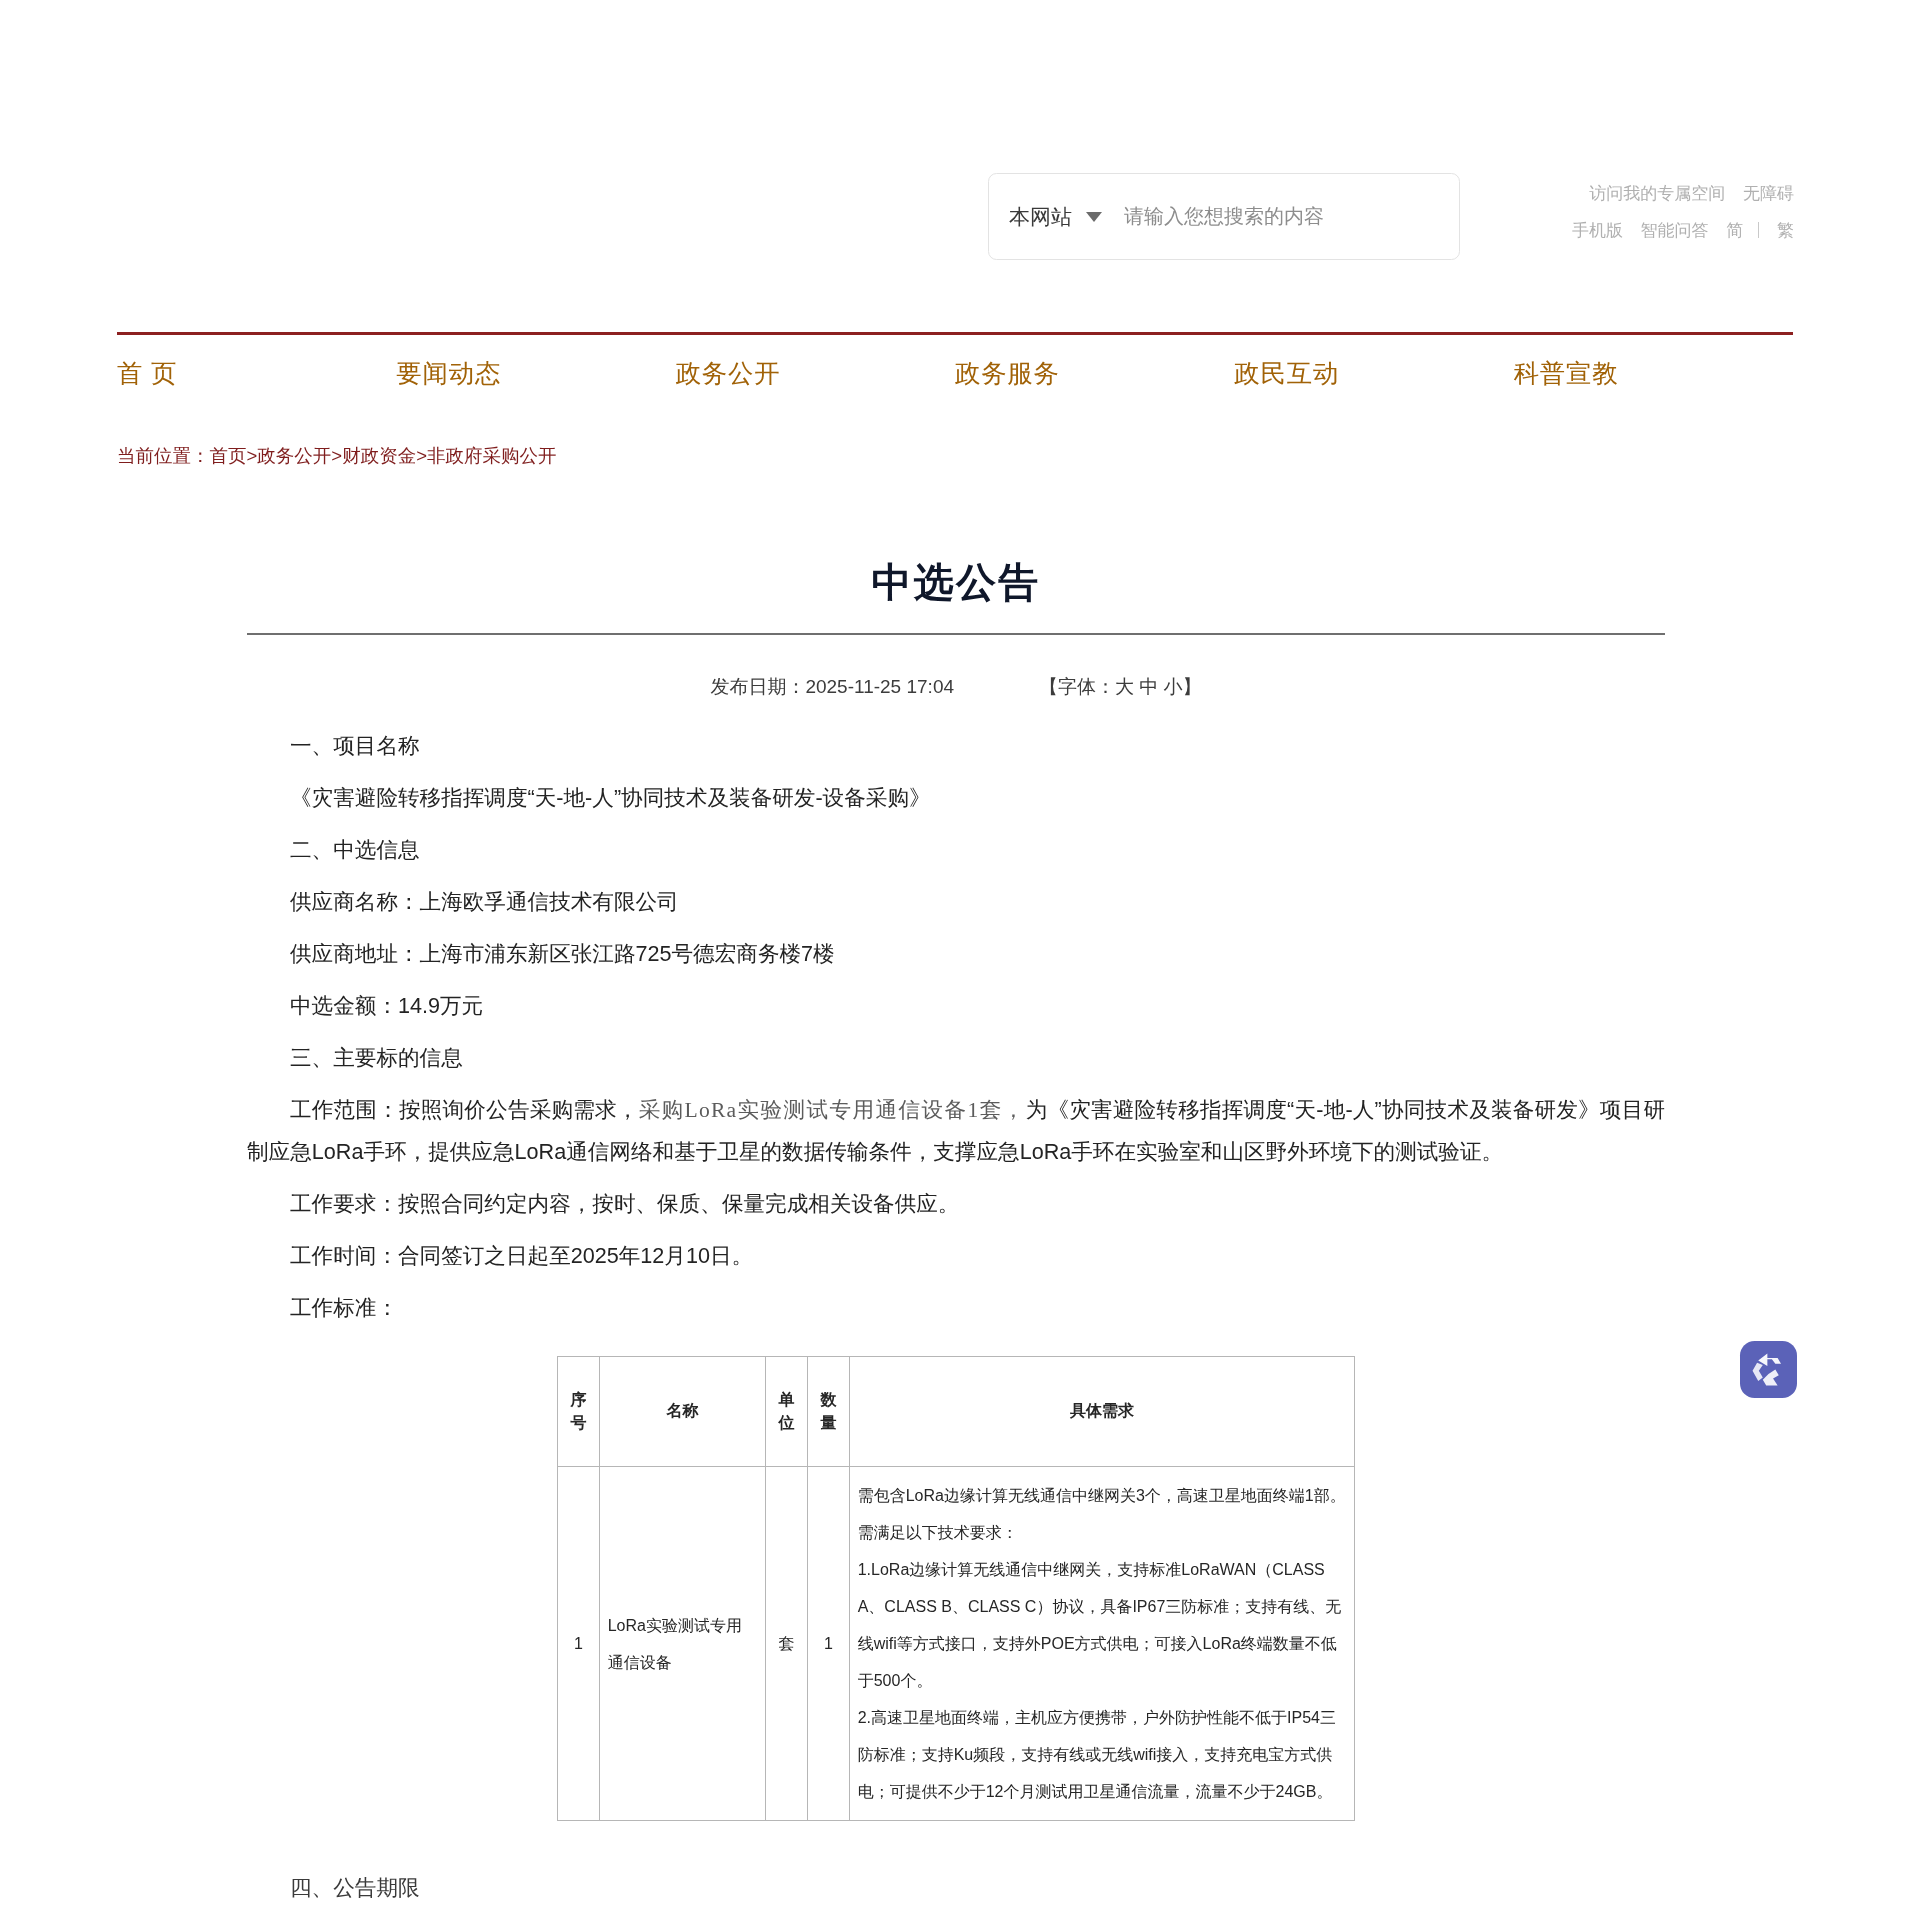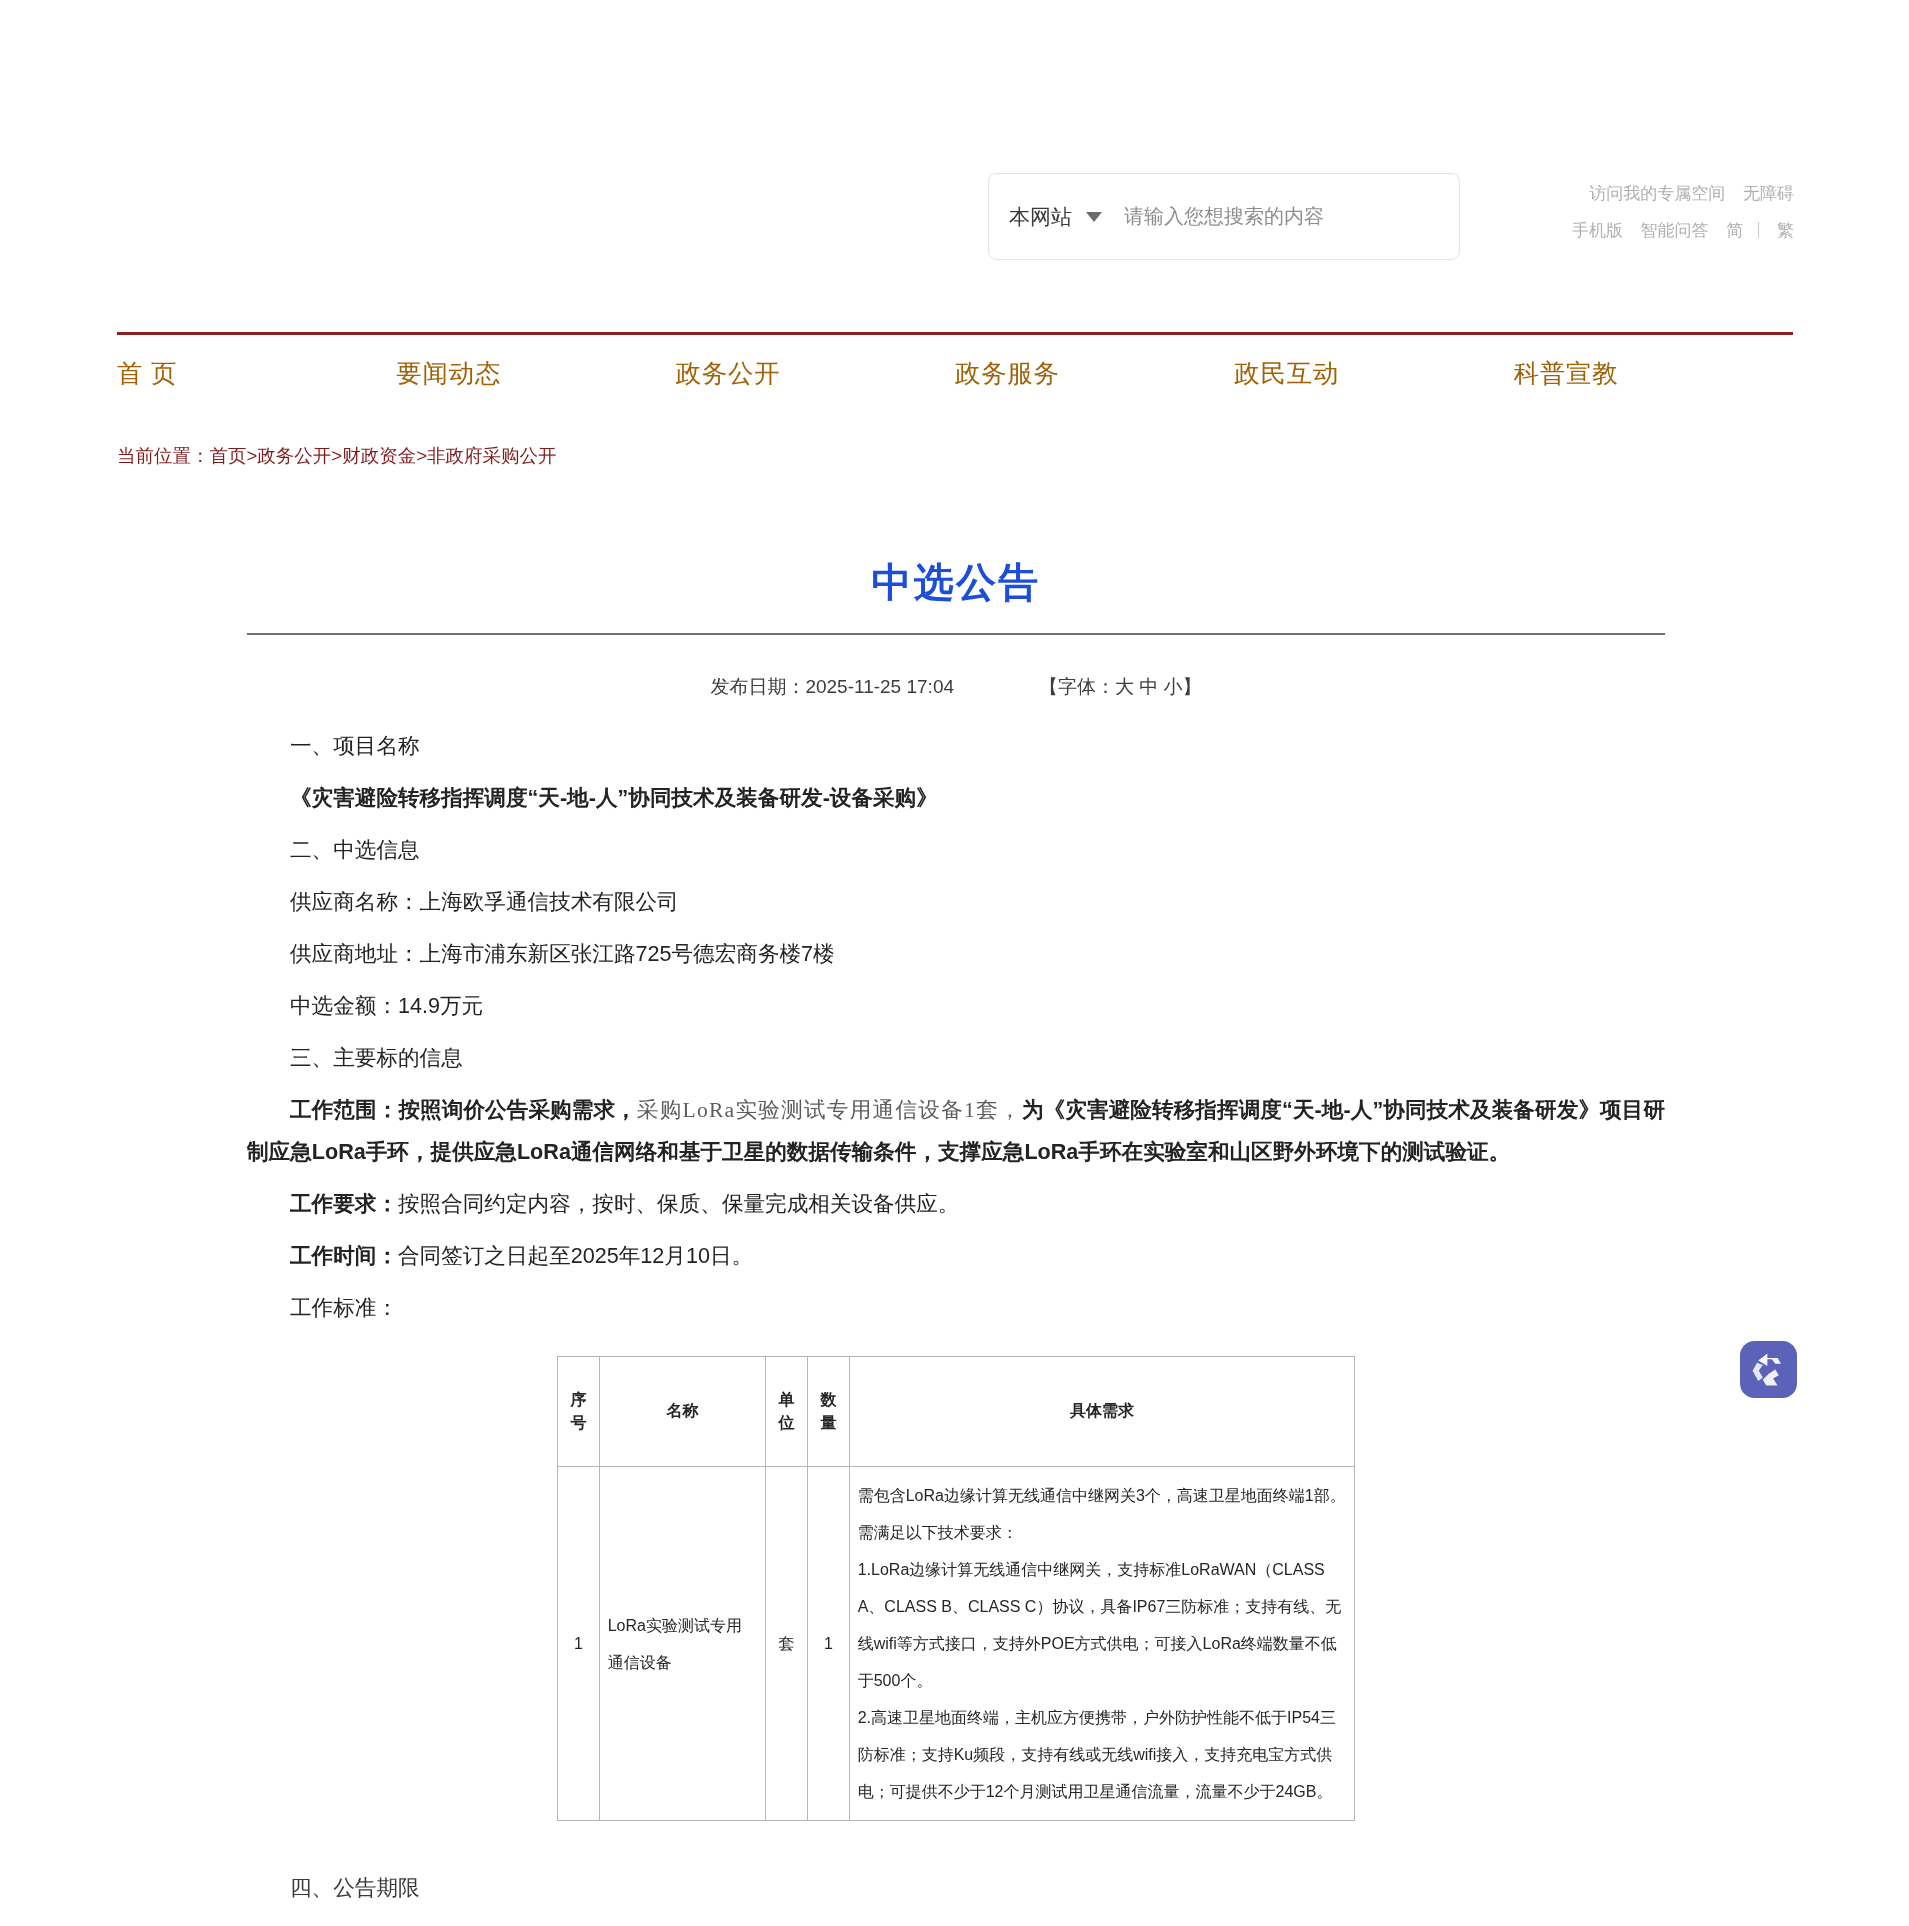--- a/index.html
+++ b/index.html
@@ -127,21 +127,21 @@
   .article {
     position: absolute;
     left: 247px;
     top: 555px;
     width: 1418px;
   }
   .article-title {
     text-align: center;
     font-size: 40px;
     font-weight: bold;
-    color: #1d4ed8;
+    color: #0f172a;
     letter-spacing: 2.3px;
     padding-bottom: 23px;
     border-bottom: 2.3px solid #6f6f6f;
   }
   .meta-row {
     display: flex;
     justify-content: center;
     align-items: center;
     margin-top: 39px;
     font-size: 19px;
@@ -152,21 +152,21 @@
   .meta-font b { font-weight: normal; cursor: pointer; }
 
   .body-copy {
     margin-top: 25px;
     font-size: 21.6px;
     line-height: 42px;
     color: #232323;
   }
   .p { margin: 0 0 10px 0; text-indent: 43px; }
   .p-just { text-align: justify; text-justify: inter-ideograph; }
-  .bold { font-weight: bold; }
+  .bold { font-weight: normal; }
   .serif-gray {
     font-family: "Liberation Serif", "DejaVu Serif", serif;
     color: #5c5c5c;
     letter-spacing: 1.2px;
   }
 
   
   .req-table-wrap {
     margin-top: 27px;
     display: flex;

